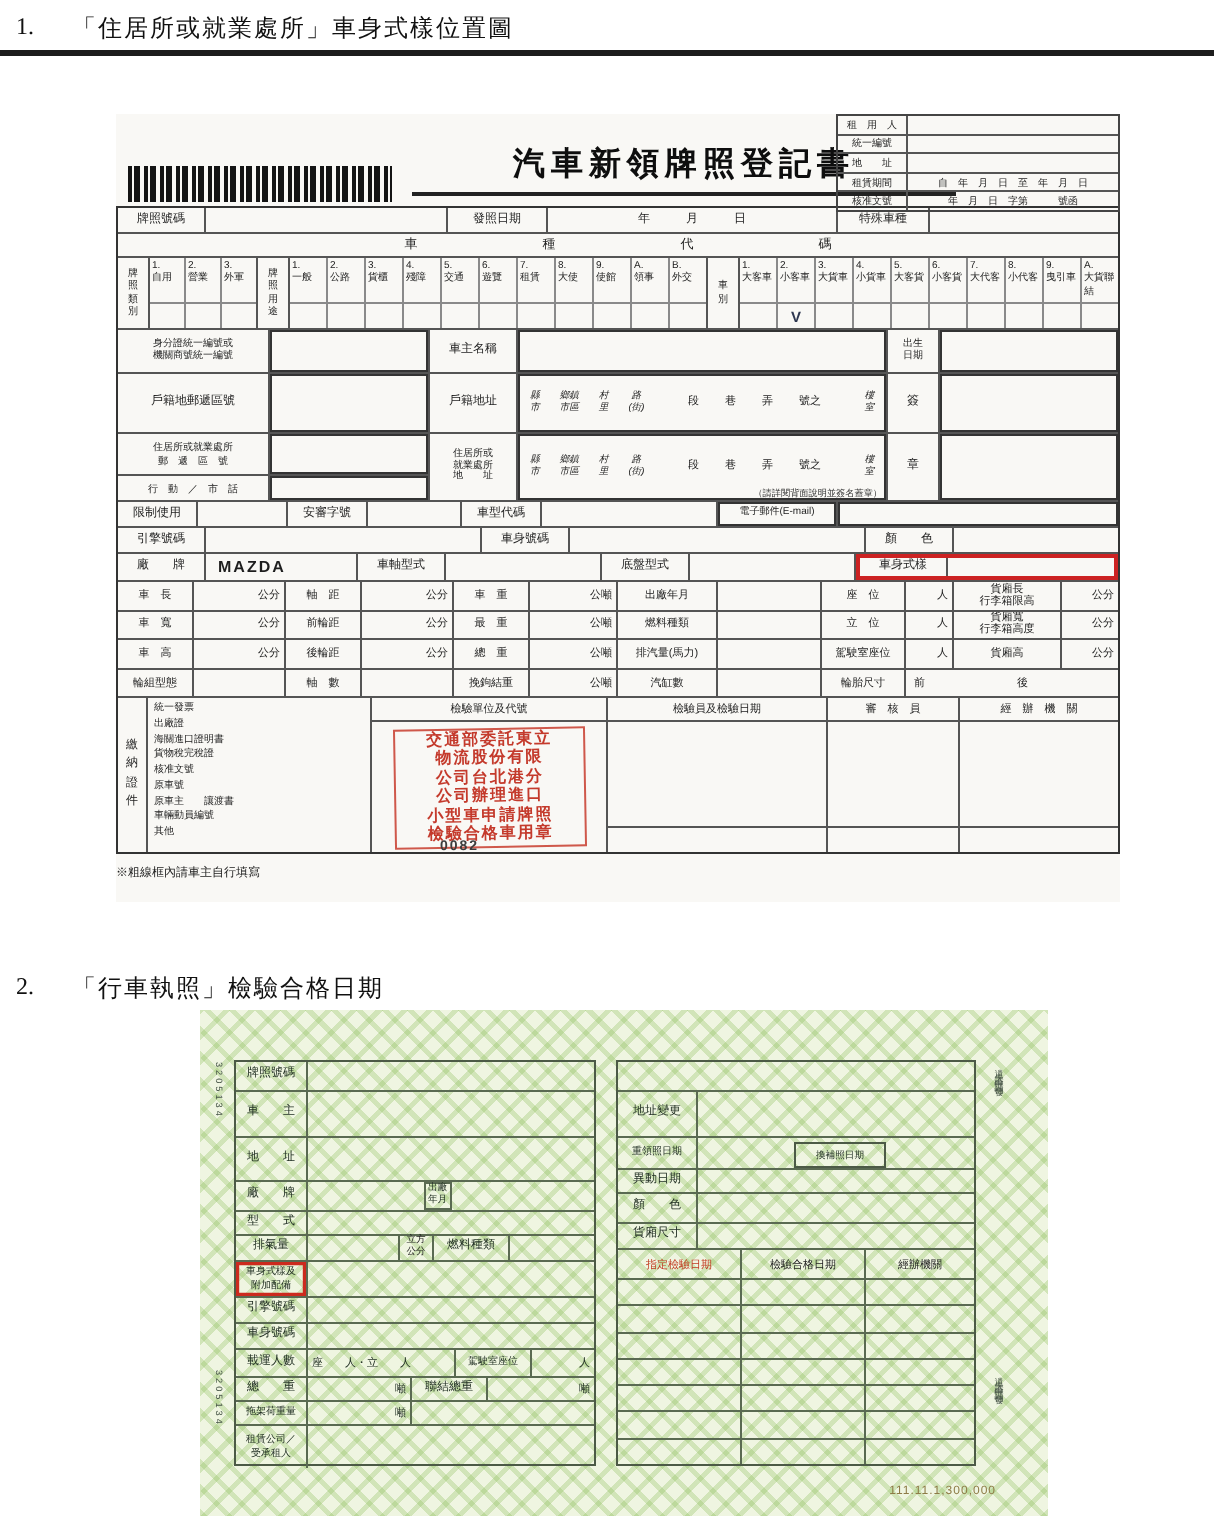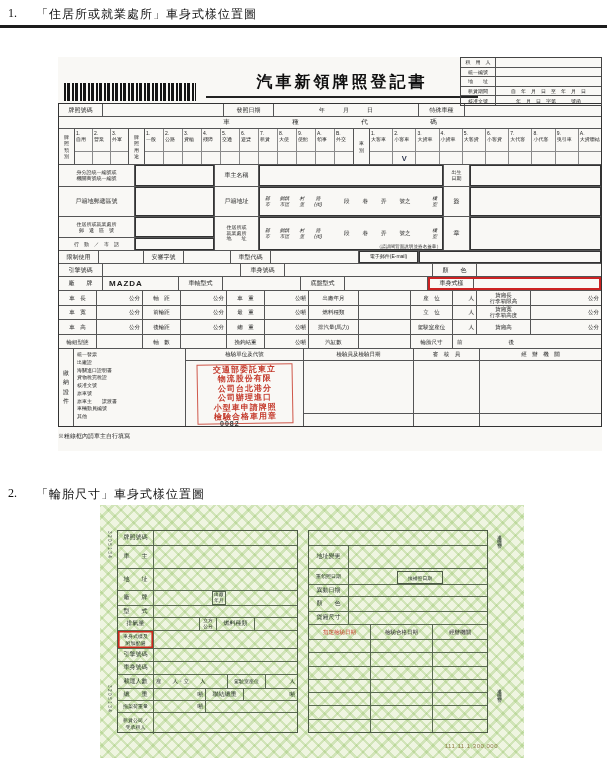--- a/index.html
+++ b/index.html
@@ -7,21 +7,21 @@
   .pre{white-space:pre-line;}
   .tiny{font-size:5px;}
   
   .hnum{position:absolute;left:8px;top:6px;font:12px "Liberation Serif",serif;color:#111;}
   .htitle1{position:absolute;left:36px;top:6px;font:12px "Liberation Serif",serif;letter-spacing:1px;color:#111;}
   .rule{position:absolute;left:0;top:25px;width:607px;height:3px;background:#1d1d1d;}
   .hnum2{position:absolute;left:8px;top:486px;font:12px "Liberation Serif",serif;color:#111;}
   .htitle2{position:absolute;left:36px;top:486px;font:12px "Liberation Serif",serif;letter-spacing:1px;color:#111;}
 
   
-  .f1{position:absolute;left:58px;top:57px;width:544px;height:394px;background:#f9f8f5;}
+  .f1{position:absolute;left:58px;top:57px;width:502px;height:394px;background:#f9f8f5;}
   .f1 .tophdr{position:relative;height:46px;}
   .barcode{position:absolute;left:6px;top:26px;width:132px;height:18px;
     background:repeating-linear-gradient(90deg,#141414 0 2px,#f9f8f5 2px 3px,#141414 3px 6px,#f9f8f5 6px 8px);}
   .f1title{position:absolute;left:148px;top:15px;width:272px;text-align:center;
     font:bold 16px "Liberation Serif",serif;letter-spacing:3px;color:#0e0e0e;
     border-bottom:2px solid #222;padding-bottom:3px;}
   .leasetbl{position:absolute;right:0;top:0;width:142px;border:1px solid #444;box-sizing:border-box;background:transparent;}
   .lrow{display:flex;height:8.6px;border-bottom:1px solid #555;}
   .lrow:last-child{border-bottom:none;}
   .lrow .ll{width:34px;border-right:1px solid #555;font-size:5px;display:flex;align-items:center;justify-content:center;flex-shrink:0;}
@@ -140,21 +140,21 @@
   .vside{position:absolute;writing-mode:vertical-rl;font-size:4.6px;color:#4a584a;letter-spacing:1.5px;}
   .printcode{position:absolute;right:26px;bottom:9px;font-size:6px;color:#8d7b46;letter-spacing:.5px;}
 </style>
 </head>
 <body>
 
 <div class="hnum">1.</div>
 <div class="htitle1">「住居所或就業處所」車身式樣位置圖</div>
 <div class="rule"></div>
 <div class="hnum2">2.</div>
-<div class="htitle2">「輪胎尺寸」車身式樣位置圖</div>
+<div class="htitle2">「行車執照」檢驗合格日期</div>
 
 <div class="f1">
   <div class="tophdr">
     <div class="barcode"></div>
     <div class="f1title">汽車新領牌照登記書</div>
     <div class="leasetbl">
 
     <div class="lrow">
         <span class="ll">租　用　人</span>
         <span class="lv"></span>

